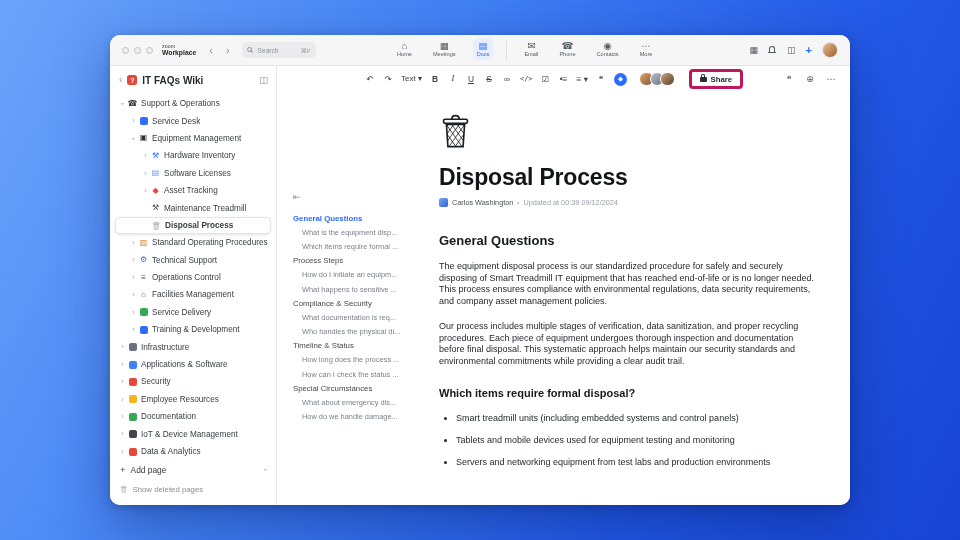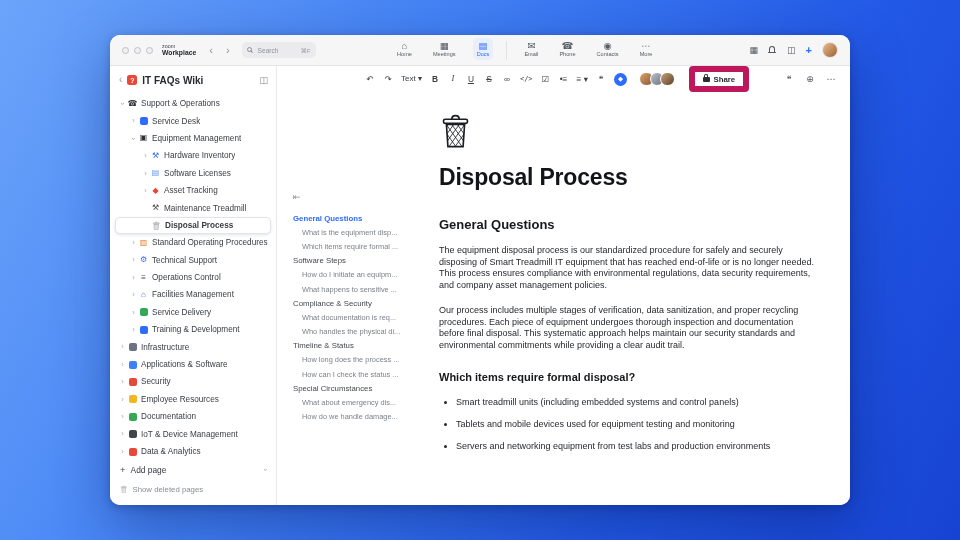--- a/index.html
+++ b/index.html
@@ -81,21 +81,21 @@
   .ti.fu{text-decoration:underline}
   .ti.fs{text-decoration:line-through}
   .ti.code{font-family:"DejaVu Sans Mono",monospace;font-size:7px}
   .ti.txtsel{font-size:8px}
   .aibtn{width:13px;height:13px;border-radius:50%;background:#2c6bff;color:#fff;font-size:6.5px;display:flex;align-items:center;justify-content:center;flex:none}
   .avs{display:flex;align-items:center;margin-left:4px}
   .av{width:12.5px;height:12.5px;border-radius:50%;border:1.5px solid #fff;margin-left:-4px;flex:none}
   .av.a1{background:linear-gradient(135deg,#dba36c,#8a5632);margin-left:0}
   .av.a2{background:linear-gradient(135deg,#b9bfc9,#6e7581)}
   .av.a3{background:linear-gradient(135deg,#caa27a,#5c4026)}
-  .share{display:flex;align-items:flex-start;gap:4px;border:6px solid #be185d;border-radius:4px;padding:2.5px 8px;background:#fff;margin-left:6px}
+  .share{display:flex;align-items:flex-start;gap:4px;border:3px solid #be185d;border-radius:4px;padding:2.5px 8px;background:#fff;margin-left:6px}
   .share .shlab{font-size:7.8px;color:#26292e;font-weight:bold}
   .lock{position:relative;width:7px;height:5.2px;background:#2a2d33;border-radius:1px;margin-top:2.5px;flex:none}
   .lock::before{content:"";position:absolute;left:1.2px;top:-3.4px;width:4.6px;height:4px;border:1.1px solid #2a2d33;border-bottom:none;border-radius:2.6px 2.6px 0 0;box-sizing:border-box}
   .rcluster{margin-left:auto;display:flex;align-items:center;gap:11px}
   .rcluster .ti{color:#53575e;font-size:9px}
   
   .docwrap{flex:1;display:flex;min-height:0}
   .toc{width:152px;flex:none;padding:100px 4px 0 16px;box-sizing:border-box}
   .toc-collapse{font-size:9px;color:#8d929a;margin-bottom:9px}
   .toc-sec{font-size:7.8px;color:#43474e;padding:2.6px 0;white-space:nowrap;overflow:hidden;text-overflow:ellipsis}
@@ -351,41 +351,47 @@
           </span>
       </div>
 
       <div class="docwrap">
         <nav class="toc">
           <div class="toc-collapse">⇤</div>
           <div>
               <div class="toc-sec act">General Questions</div>
               <div class="toc-item">What is the equipment disp...</div>
               <div class="toc-item">Which items require formal ...</div>
-              <div class="toc-sec">Software Steps</div>
+              <div class="toc-sec">Process Steps</div>
               <div class="toc-item">How do I initiate an equipm...</div>
               <div class="toc-item">What happens to sensitive ...</div>
               <div class="toc-sec">Compliance &amp; Security</div>
               <div class="toc-item">What documentation is req...</div>
               <div class="toc-item">Who handles the physical di...</div>
               <div class="toc-sec">Timeline &amp; Status</div>
               <div class="toc-item">How long does the process ...</div>
               <div class="toc-item">How can I check the status ...</div>
               <div class="toc-sec">Special Circumstances</div>
               <div class="toc-item">What about emergency dis...</div>
               <div class="toc-item">How do we handle damage...</div>
             </div>
         </nav>
         <main class="doc">
           <div class="docicon">
             <svg viewBox="0 0 40 46">
                 <use href="#trash-sym"></use>
               </svg>
           </div>
           <h1>Disposal Process</h1>
+          <div class="byline">
+            <span class="bav"></span>
+            <span class="bname">Carlos Washington</span>
+            <span class="bdot"></span>
+            <span class="bupd">Updated at 00:39 09/12/2024</span>
+          </div>
           <h2>General Questions</h2>
           <p>The equipment disposal process is our standardized procedure for safely and securely disposing of Smart Treadmill IT equipment that has reached end-of-life or is no longer needed. This process ensures compliance with environmental regulations, data security requirements, and company asset management policies.</p>
           <p>Our process includes multiple stages of verification, data sanitization, and proper recycling procedures. Each piece of equipment undergoes thorough inspection and documentation before final disposal. This systematic approach helps maintain our security standards and environmental commitments while providing a clear audit trail.</p>
           <h3>Which items require formal disposal?</h3>
           <ul>
               <li class="bli">Smart treadmill units (including embedded systems and control panels)</li>
               <li class="bli">Tablets and mobile devices used for equipment testing and monitoring</li>
               <li class="bli">Servers and networking equipment from test labs and production environments</li>
             </ul>
         </main>

